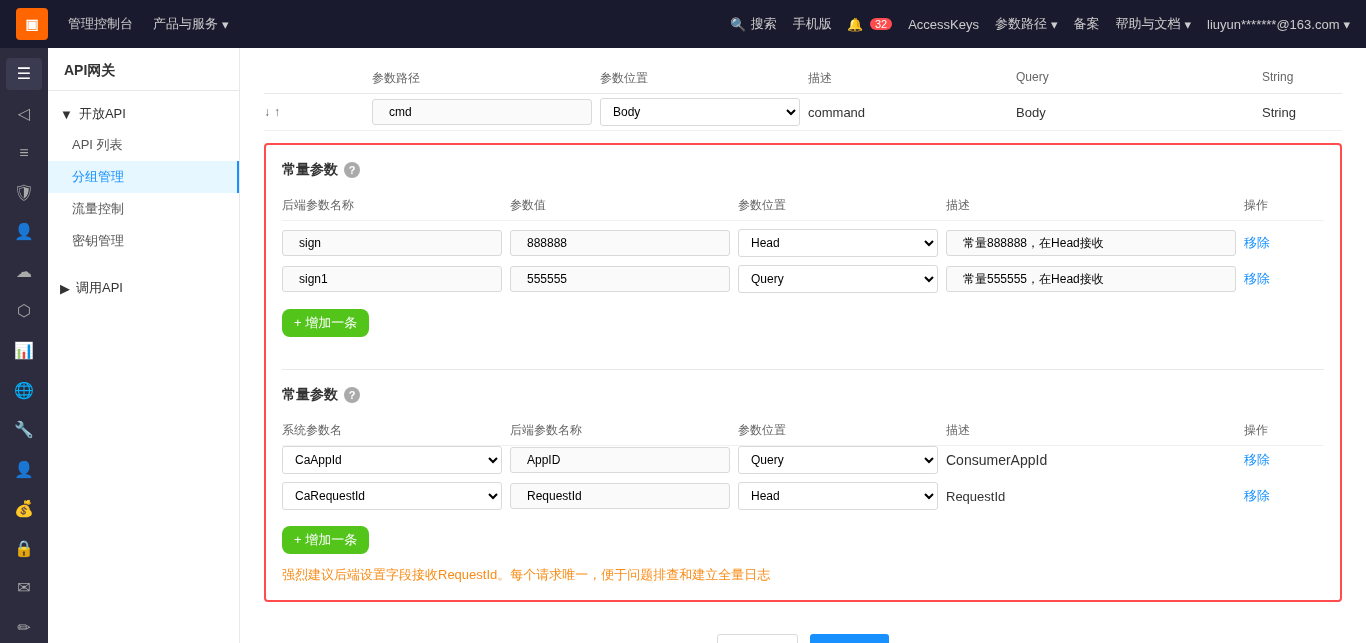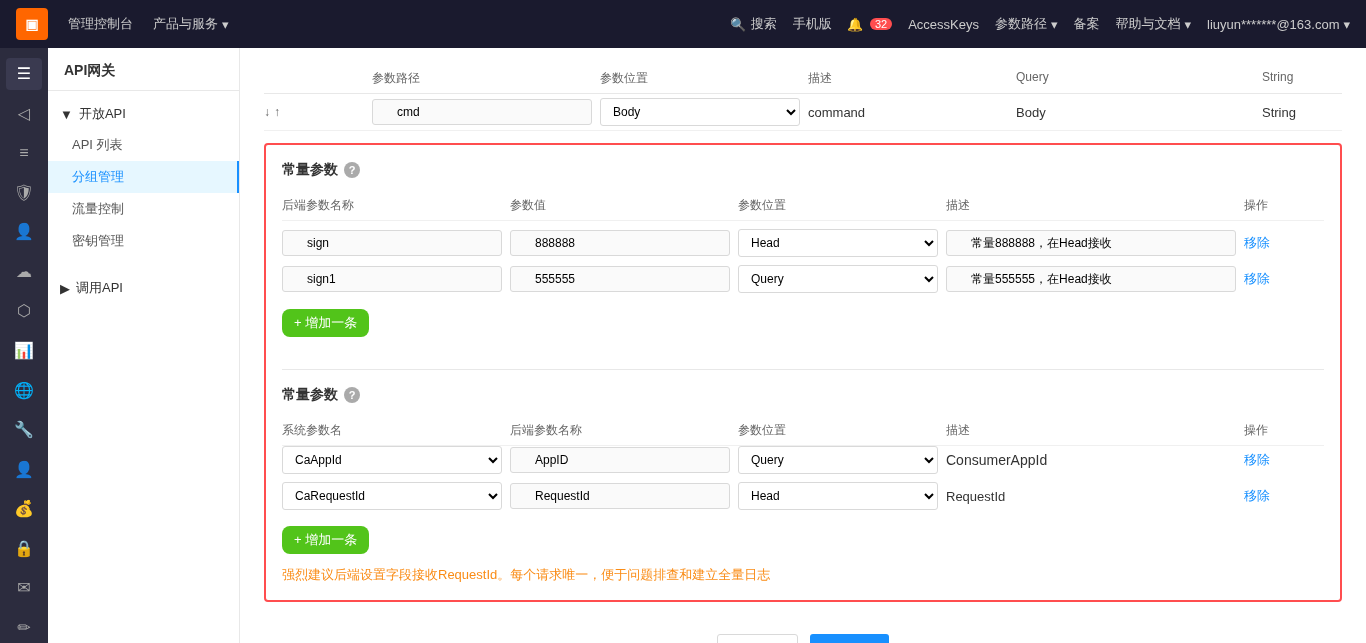--- a/index.html
+++ b/index.html
@@ -153,21 +153,21 @@
     .params-row {
       display: grid;
       grid-template-columns: 220px 220px 200px 1fr 80px;
       gap: 8px;
       margin-bottom: 8px;
       align-items: center;
     }
     .params-input {
       border: 1px solid #d9d9d9;
       border-radius: 3px;
-      padding: 5px 24px;
+      padding: 5px 16px;
       font-size: 12px;
       width: 100%;
       outline: none;
       background: #fafafa;
     }
     .params-select {
       border: 1px solid #d9d9d9;
       border-radius: 3px;
       padding: 5px 8px;
       font-size: 12px;

